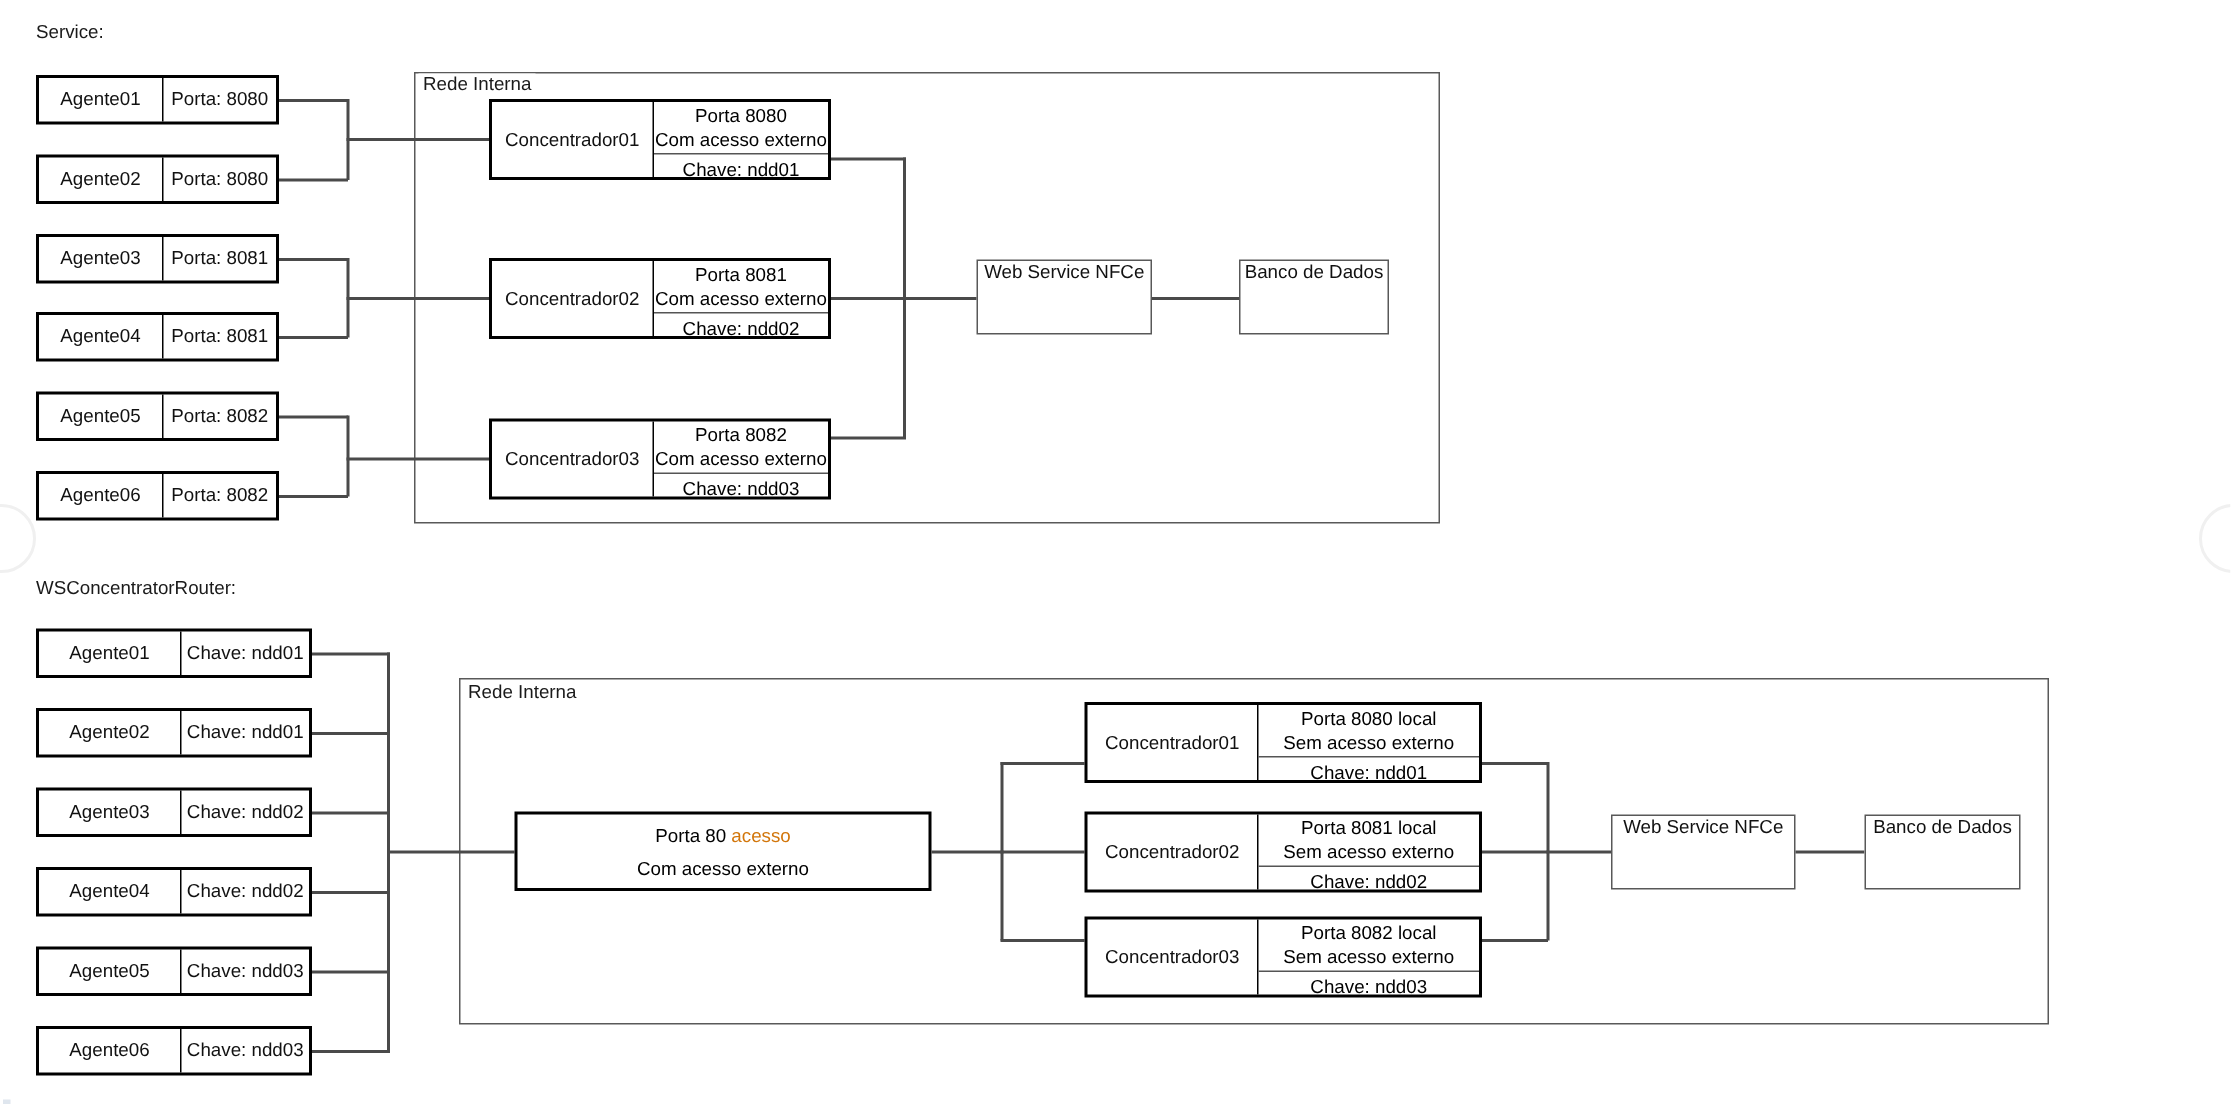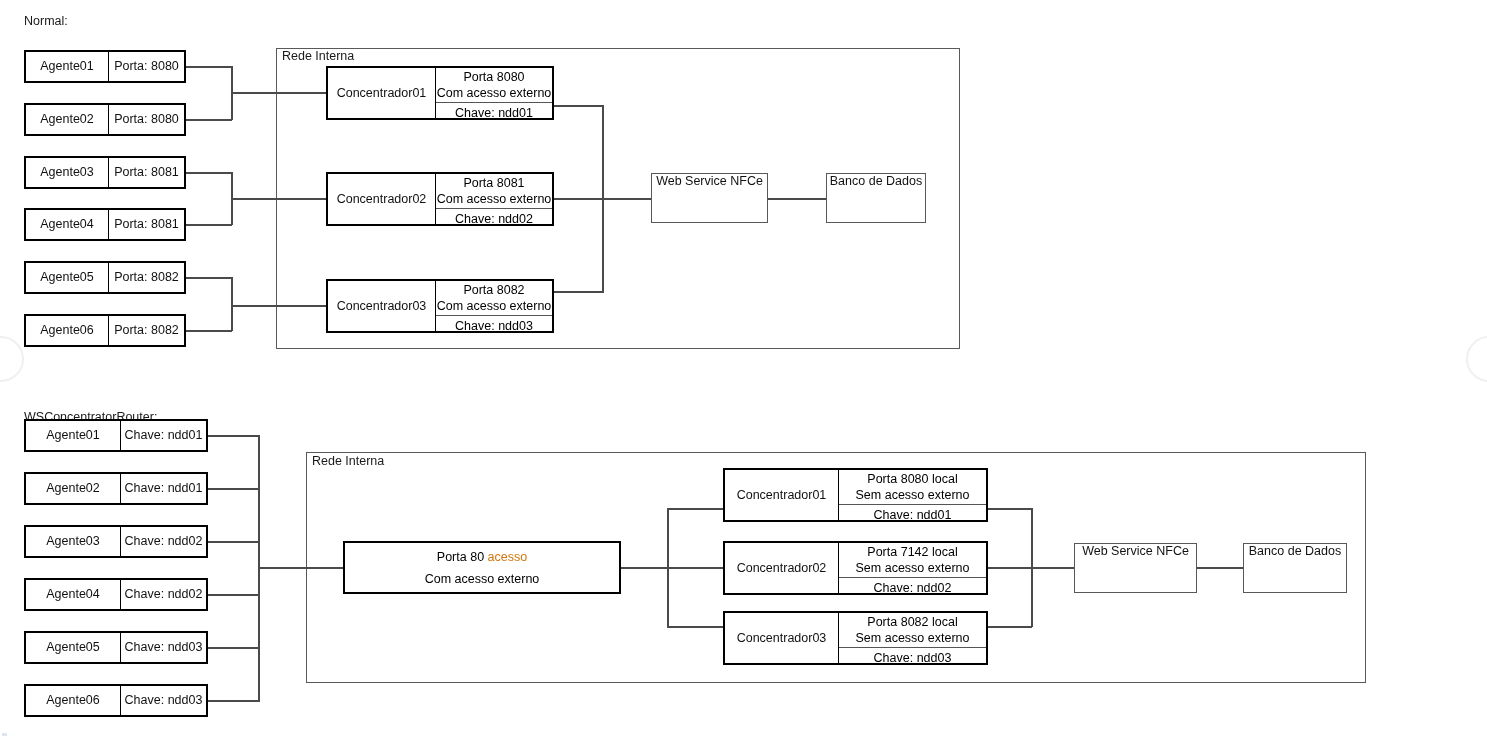--- a/index.html
+++ b/index.html
@@ -142,21 +142,21 @@
   .speck {
     position: absolute;
     background: #dfe6ee;
   }
 </style>
 </head>
 <body>
 
 <div id="canvas">
 
-  <div class="caption" style="left:24px; top:14px;">Normal:</div>
+  <div class="caption" style="left:24px; top:14px;">Service:</div>
 
   <div class="group-frame" style="left:276px; top:48px; width:684px; height:301px;"></div>
   <div class="group-label" style="left:279px; top:49px;">Rede Interna</div>
 
   <div class="box heavy" style="left:24px; top:50px; width:162px; height:33px;">
     <div class="cell left" style="width:83px;">Agente01</div>
     <div class="cell" style="flex:1 1 auto;">Porta: 8080</div>
   </div>
 
   <div class="box heavy" style="left:24px; top:103px; width:162px; height:33px;">
@@ -239,21 +239,21 @@
   <div class="ln h" style="left:602px; top:198px; width:50px;"></div>
 
   <div class="box thin" style="left:651px; top:173px; width:117px; height:50px;">
     <div class="cell" style="flex:1 1 auto;">Web Service NFCe</div>
   </div>
   <div class="ln h" style="left:768px; top:198px; width:58px;"></div>
   <div class="box thin" style="left:826px; top:173px; width:100px; height:50px;">
     <div class="cell" style="flex:1 1 auto;">Banco de Dados</div>
   </div>
 
-  <div class="caption" style="left:24px; top:385px;margin-top:25px;">WSConcentratorRouter:</div>
+  <div class="caption" style="left:24px; top:385px;">WSConcentratorRouter:</div>
 
   <div class="group-frame" style="left:306px; top:452px; width:1060px; height:231px;"></div>
   <div class="group-label" style="left:309px; top:454px;">Rede Interna</div>
 
   <div class="box heavy" style="left:24px; top:419px; width:184px; height:33px;">
     <div class="cell left" style="width:95px;">Agente01</div>
     <div class="cell" style="flex:1 1 auto;">Chave: ndd01</div>
   </div>
   <div class="box heavy" style="left:24px; top:472px; width:184px; height:33px;">
     <div class="cell left" style="width:95px;">Agente02</div>
@@ -306,21 +306,21 @@
         <span>Sem acesso externo</span>
       </div>
       <div class="key">Chave: ndd01</div>
     </div>
   </div>
 
   <div class="box heavy" style="left:723px; top:541px; width:265px; height:54px;">
     <div class="cell left" style="width:114px;">Concentrador02</div>
     <div class="conc-right">
       <div class="top">
-        <span>Porta 7142 local</span>
+        <span>Porta 8081 local</span>
         <span>Sem acesso externo</span>
       </div>
       <div class="key">Chave: ndd02</div>
     </div>
   </div>
 
   <div class="box heavy" style="left:723px; top:611px; width:265px; height:54px;">
     <div class="cell left" style="width:114px;">Concentrador03</div>
     <div class="conc-right">
       <div class="top">

